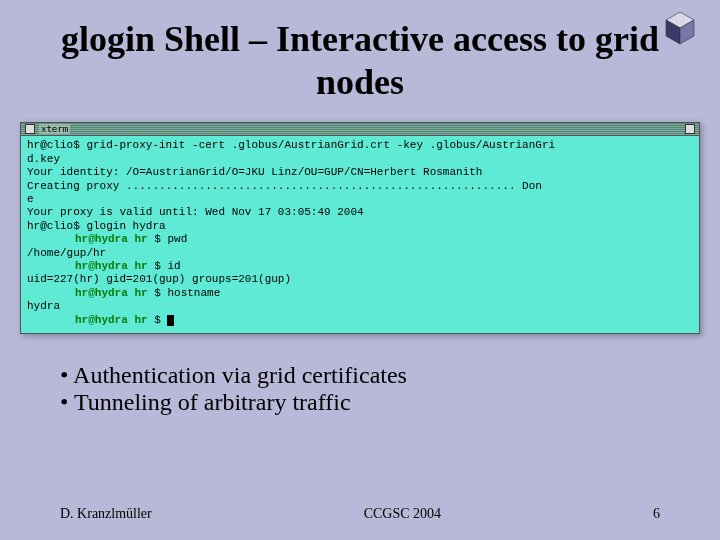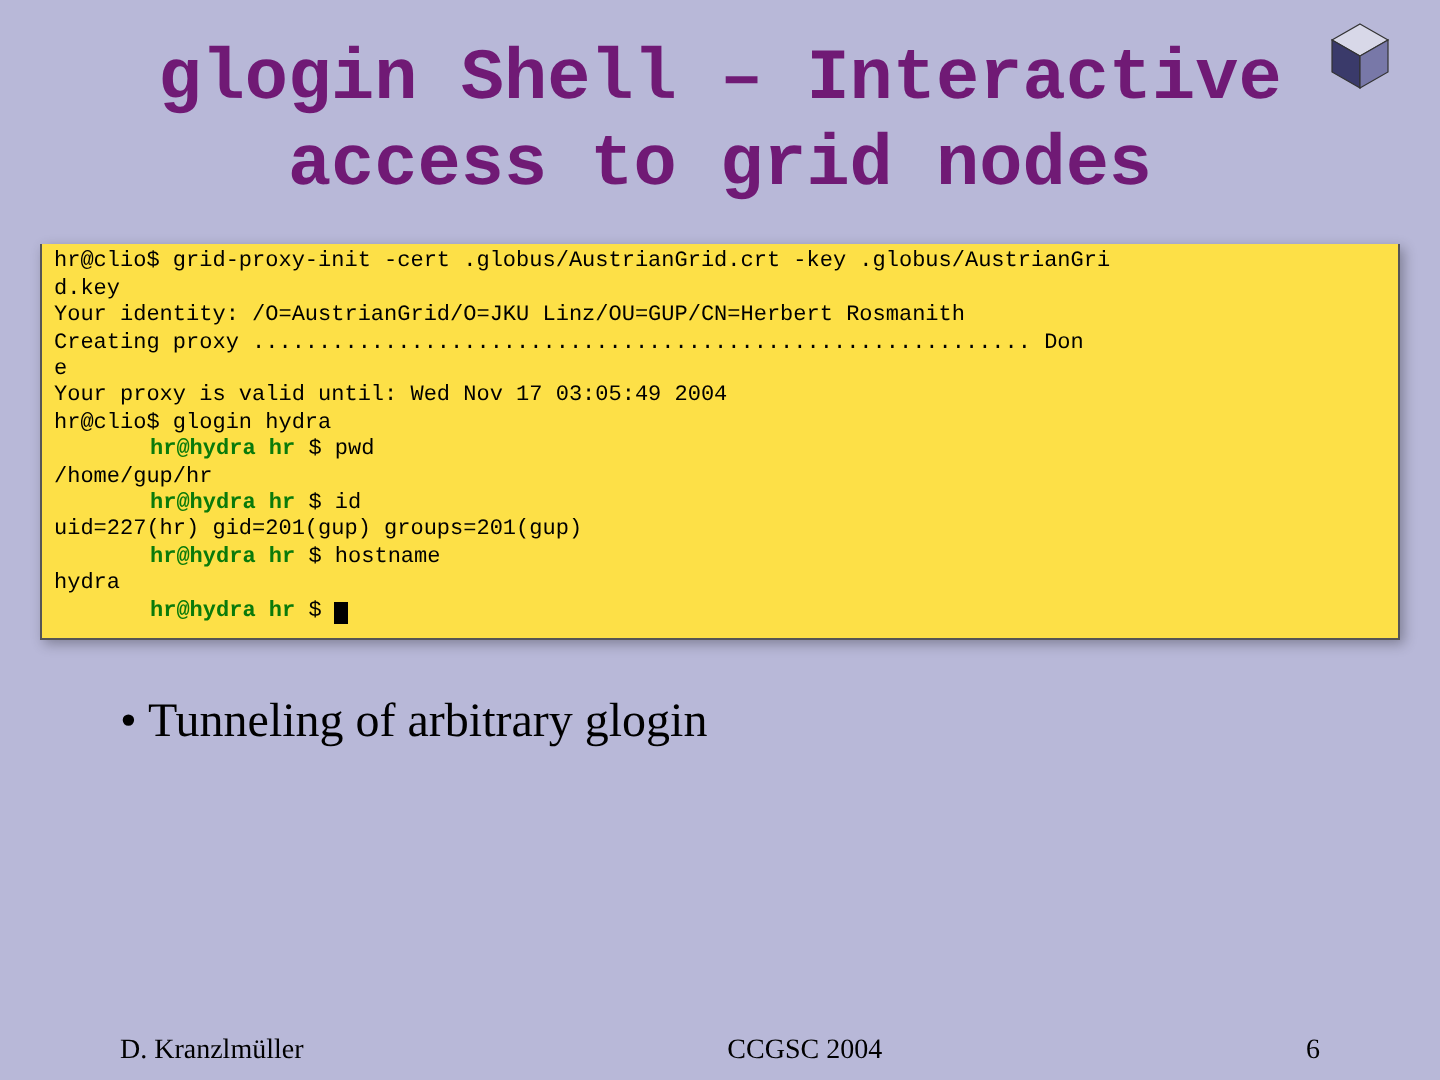--- a/index.html
+++ b/index.html
@@ -13,24 +13,23 @@
     position: absolute;
     top: 8px;
     right: 20px;
     width: 40px;
     height: 40px;
   }
   .title {
     text-align: center;
     font-size: 36px;
     font-weight: bold;
-    color: #701a75;
+    color: #000000;
     padding: 18px 60px 10px 60px;
     line-height: 1.2;
-    font-family: Liberation Mono, monospace;
   }
   .terminal-wrap {
     margin: 8px 20px 0 20px;
     box-shadow: 2px 2px 6px rgba(0,0,0,0.3);
   }
   .term-titlebar {
     background: repeating-linear-gradient(
       0deg,
       #7aa89a 0px, #7aa89a 1px,
       #5a8878 1px, #5a8878 2px
@@ -55,21 +54,21 @@
     padding: 0 2px;
   }
   .term-titlebar .spacer { flex: 1; }
   .term-titlebar .btn {
     width: 10px; height: 10px;
     background: #ddd;
     border: 1px solid #333;
     margin-left: 2px;
   }
   .terminal {
-    background: #fde047;
+    background: #5eead4;
     border: 1px solid #555;
     border-top: none;
     padding: 3px 6px 6px 6px;
     font-family: 'Courier New', monospace;
     font-size: 11px;
     line-height: 1.22;
     color: #000;
     white-space: pre;
     overflow: hidden;
   }
@@ -85,21 +84,21 @@
     margin: 28px 60px 0 60px;
     font-size: 24px;
     color: #000;
     list-style: none;
   }
   .bullets li::before {
     content: "• ";
   }
   .footer {
     position: absolute;
-    bottom: 6px;
+    bottom: 18px;
     left: 0; right: 0;
     display: flex;
     justify-content: space-between;
     font-size: 14px;
     color: #000;
     padding: 0 60px;
   }
 </style>
 </head>
 <body>
@@ -108,24 +107,31 @@
   <svg viewBox="0 0 40 40">
     <polygon points="20,4 34,12 20,20 6,12" fill="#d8d8e8" stroke="#333" stroke-width="0.6"></polygon>
     <polygon points="6,12 20,20 20,36 6,28" fill="#3a3a6a" stroke="#333" stroke-width="0.6"></polygon>
     <polygon points="34,12 20,20 20,36 34,28" fill="#7878a8" stroke="#333" stroke-width="0.6"></polygon>
   </svg>
 </div>
 
 <h1 class="title">glogin Shell – Interactive access to grid nodes</h1>
 
 <div class="terminal-wrap">
+  <div class="term-titlebar">
+    <div class="sys"></div>
+    <span class="label">xterm</span>
+    <div class="spacer"></div>
+    <div class="btn"></div>
+  </div>
   <div class="terminal" id="term"><div><span>hr@clio$ grid-proxy-init -cert .globus/AustrianGrid.crt -key .globus/AustrianGri</span></div><div><span>d.key</span></div><div><span>Your identity: /O=AustrianGrid/O=JKU Linz/OU=GUP/CN=Herbert Rosmanith</span></div><div><span>Creating proxy ........................................................... Don</span></div><div><span>e</span></div><div><span>Your proxy is valid until: Wed Nov 17 03:05:49 2004</span></div><div><span>hr@clio$ glogin hydra</span></div><div><span class="p2">hr@hydra</span><span> </span><span class="hr">hr</span><span> $ pwd</span></div><div><span>/home/gup/hr</span></div><div><span class="p2">hr@hydra</span><span> </span><span class="hr">hr</span><span> $ id</span></div><div><span>uid=227(hr) gid=201(gup) groups=201(gup)</span></div><div><span class="p2">hr@hydra</span><span> </span><span class="hr">hr</span><span> $ hostname</span></div><div><span>hydra</span></div><div><span class="p2">hr@hydra</span><span> </span><span class="hr">hr</span><span> $ </span><span class="cursor"></span></div></div>
 </div>
 
 <ul class="bullets">
-  <li>Tunneling of arbitrary glogin</li>
+  <li>Authentication via grid certificates</li>
+  <li>Tunneling of arbitrary traffic</li>
 </ul>
 
 <div class="footer">
   <span>D. Kranzlmüller</span>
   <span>CCGSC 2004</span>
   <span>6</span>
 </div>
 
 </body></html>

